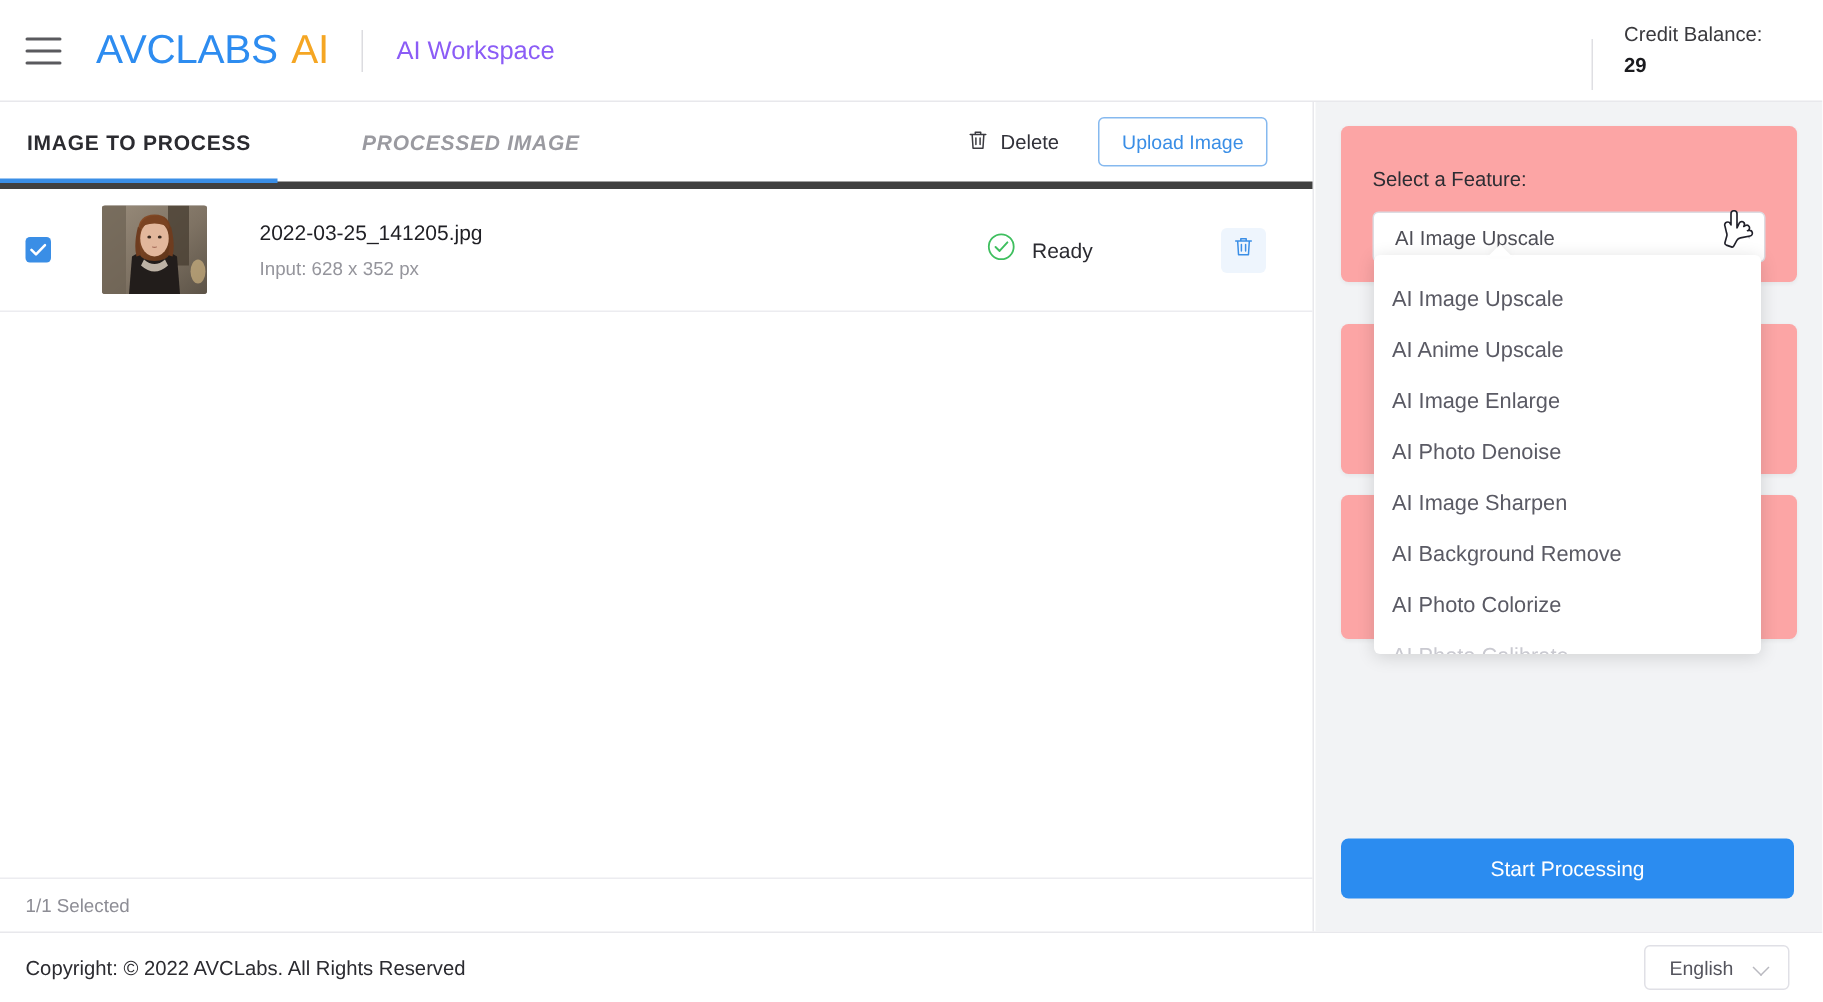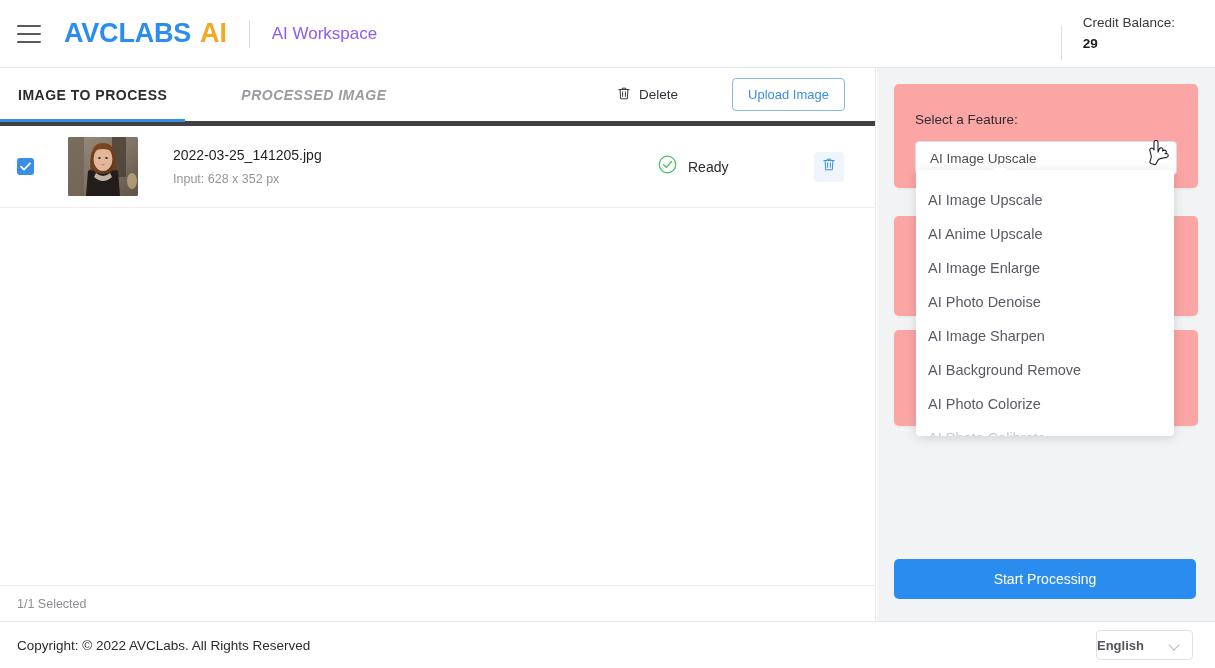--- a/index.html
+++ b/index.html
@@ -19,21 +19,21 @@
     display: flex; align-items: center;
   }
   .hamburger {
     margin-left: 17px; width: 24px; height: 18px;
     display: flex; flex-direction: column; justify-content: space-between;
     cursor: pointer;
   }
   .hamburger span { display: block; height: 2px; width: 100%; background: #5a5a5e; border-radius: 1px; }
   .brand {
     margin-left: 23px;
-    font-size: 27px; font-weight: bold; letter-spacing: -0.2px;
+    font-size: 27px; font-weight: normal; letter-spacing: -0.2px;
     display: flex; align-items: baseline; gap: 9px;
   }
   .brand-avclabs { color: #2d8cf0; }
   .brand-ai { color: #f5a623; }
   .brand-divider {
     width: 1px; height: 28px; background: #dcdce0;
     margin-left: 22px; margin-right: 22px;
   }
   .workspace-title { font-size: 17px; color: #8b5cf6; }
 
@@ -77,21 +77,20 @@
   .tab-actions { margin-left: auto; display: flex; align-items: center; gap: 26px; margin-right: 30px; }
   .delete-btn {
     display: flex; align-items: center; gap: 8px;
     font-size: 13.5px; color: #32323a; cursor: pointer; background: none; border: none;
     font-family: "Liberation Sans", sans-serif;
   }
   .upload-btn {
     border: 1px solid #86b9ef; color: #3a8ee6; background: #fff;
     font-size: 13px; padding: 8px 15px; border-radius: 4px; cursor: pointer;
     font-family: "Liberation Sans", sans-serif;
-    margin-left: 28px;
   }
 
   
   .file-row {
     position: relative; height: 82px; display: flex; align-items: center;
     border-bottom: 1px solid #ececf0;
   }
   .row-check {
     width: 17px; height: 17px; margin-left: 17px;
     background: #3a8ee6; border-radius: 3px;
@@ -200,21 +199,21 @@
     background: #ffffff; border-top: 1px solid #e8e8ec;
     display: flex; align-items: center;
   }
   .copyright { margin-left: 17px; font-size: 13.5px; color: #2b2b30; }
   .lang-select {
     margin-left: auto; margin-right: 22px;
     border: 1px solid #e0e0e6; border-radius: 4px; background: #fff;
     width: 97px; height: 30px; display: flex; align-items: center;
     cursor: pointer; position: relative;
   }
-  .lang-text { font-size: 13px; color: #55555e; font-weight: bold; }
+  .lang-text { margin-left: 16px; font-size: 13px; color: #55555e; }
   .lang-chev {
     position: absolute; right: 14px; top: 10px;
     width: 8px; height: 8px;
     border-left: 1.5px solid #b9b9c0; border-bottom: 1.5px solid #b9b9c0;
     transform: rotate(-45deg);
   }
 </style>
 </head>
 <body>
 

